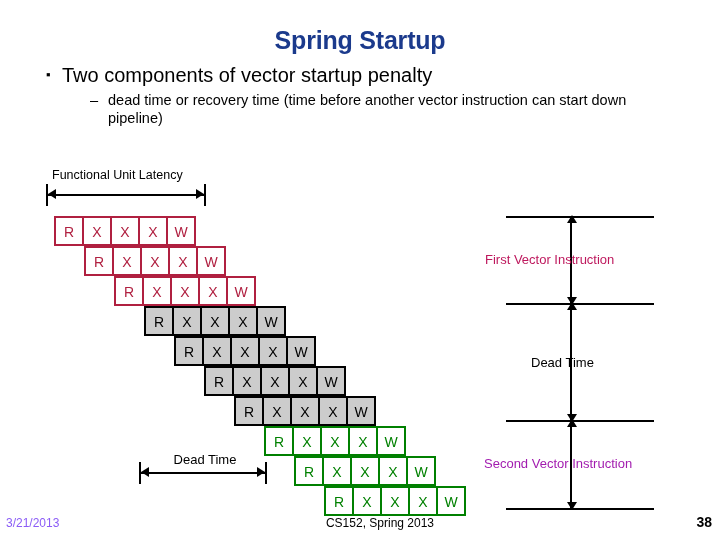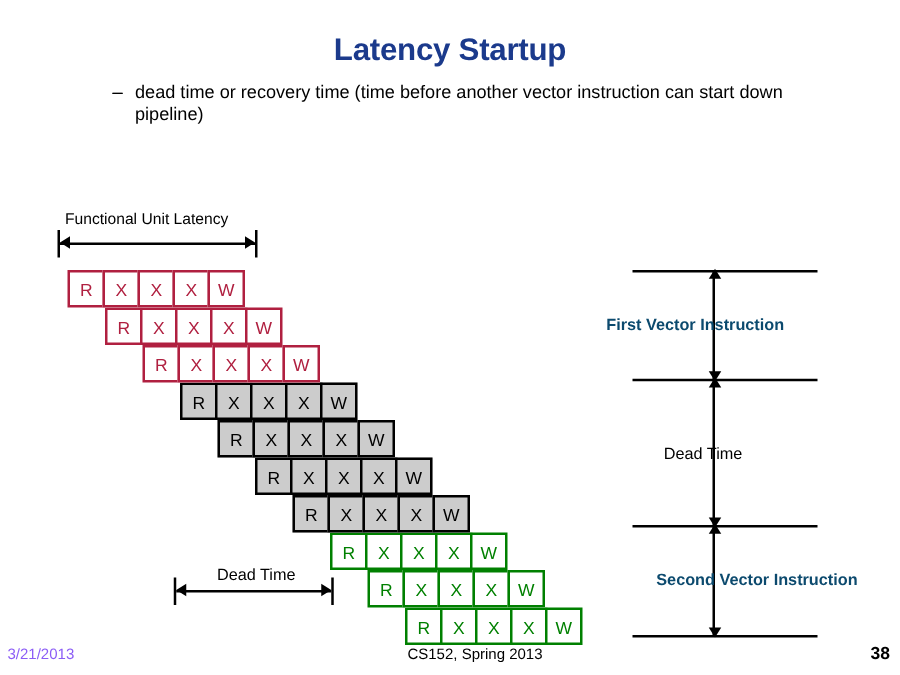--- a/index.html
+++ b/index.html
@@ -175,23 +175,23 @@
     border-right: 5px solid transparent;
   }
   .vmeasure .va.top { top: -1px;    border-bottom: 8px solid #000; }
   .vmeasure .va.bot { bottom: -1px; border-top: 8px solid #000; }
 
   .anno-label {
     position: absolute;
     font-size: 13px;
     white-space: nowrap;
   }
-  .anno-first  { color: #0c4a6e; font-weight: bold; }
+  .anno-first  { color: #be185d; font-weight: normal; }
   .anno-dead   { color: #000000; }
-  .anno-second { color: #0c4a6e; font-weight: bold; margin-left: 41px; }
+  .anno-second { color: #a21caf; font-weight: normal; }
 
   
   #footer-date {
     position: absolute;
     left: 6px;
     top: 516px;
     font-size: 12px;
     color: #8b5cf6;
   }
   #footer-center {
@@ -209,24 +209,27 @@
     right: 8px;
     top: 514px;
     font-size: 14px;
     font-weight: bold;
     color: #000;
   }
 </style>
 </head>
 <body>
 
-<div id="slide-title">Latency Startup</div>
+<div id="slide-title">Spring Startup</div>
 
 <div id="bullet-block">
 
+  <div class="bullet-l1">
+    <span class="marker">▪</span><span>Two components of vector startup penalty</span>
+  </div>
 
   <div class="bullet-l2">
     <span class="marker">–</span>
   </div>
 
   <div class="bullet-l2">
     <span class="marker">–</span><span>dead time or recovery time (time before another vector instruction can start down pipeline)</span>
   </div>
 
 </div>

